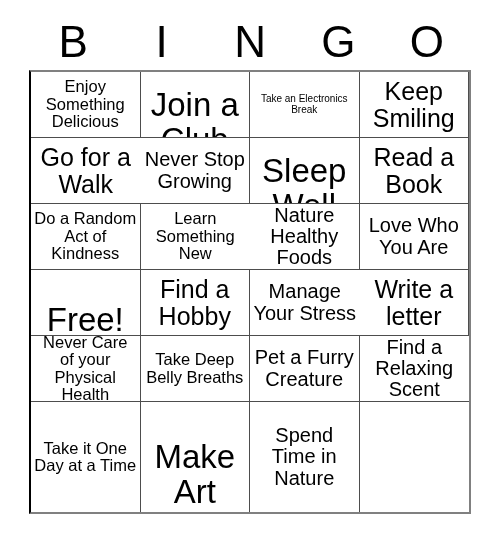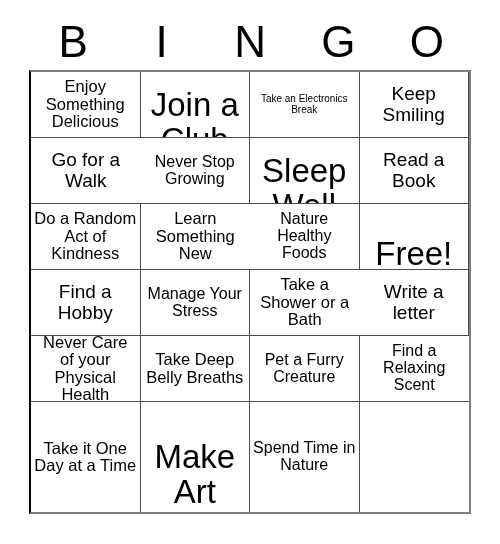--- a/index.html
+++ b/index.html
@@ -80,22 +80,22 @@
   .cell-text {
     text-align: center;
     line-height: 1.06;
     width: 100%;
     word-wrap: break-word;
     color: #000000;
   }
 
   
   .fs-xl   { font-size: 33px; margin-top: 36px; }
-  .fs-lg   { font-size: 19px; }
-  .fs-md   { font-size: 16px; }
+  .fs-lg   { font-size: 25px; }
+  .fs-md   { font-size: 20px; }
   .fs-sm   { font-size: 16.5px; }
   .fs-xs   { font-size: 10px; }
 </style>
 </head>
 <body>
 
 <div class="card">
 
   <div class="bingo-header">
     <div class="header-letter">B</div>
@@ -133,30 +133,30 @@
       <div class="bingo-cell">
         <span class="cell-text fs-sm">Do a Random Act of Kindness</span>
       </div>
       <div class="bingo-cell">
         <span class="cell-text fs-sm">Learn Something New</span>
       </div>
       <div class="bingo-cell">
         <span class="cell-text fs-md">Nature Healthy Foods</span>
       </div>
       <div class="bingo-cell">
+        <span class="cell-text fs-md">Love Who You Are</span>
+      </div>
+      <div class="bingo-cell">
         <span class="cell-text fs-xl">Free!</span>
       </div>
       <div class="bingo-cell">
         <span class="cell-text fs-lg">Find a Hobby</span>
       </div>
       <div class="bingo-cell">
         <span class="cell-text fs-md">Manage Your Stress</span>
-      </div>
-      <div class="bingo-cell">
-        <span class="cell-text fs-sm">Take a Shower or a Bath</span>
       </div>
       <div class="bingo-cell">
         <span class="cell-text fs-lg">Write a letter</span>
       </div>
       <div class="bingo-cell">
         <span class="cell-text fs-sm">Never Care of your Physical Health</span>
       </div>
       <div class="bingo-cell">
         <span class="cell-text fs-sm">Take Deep Belly Breaths</span>
       </div>

